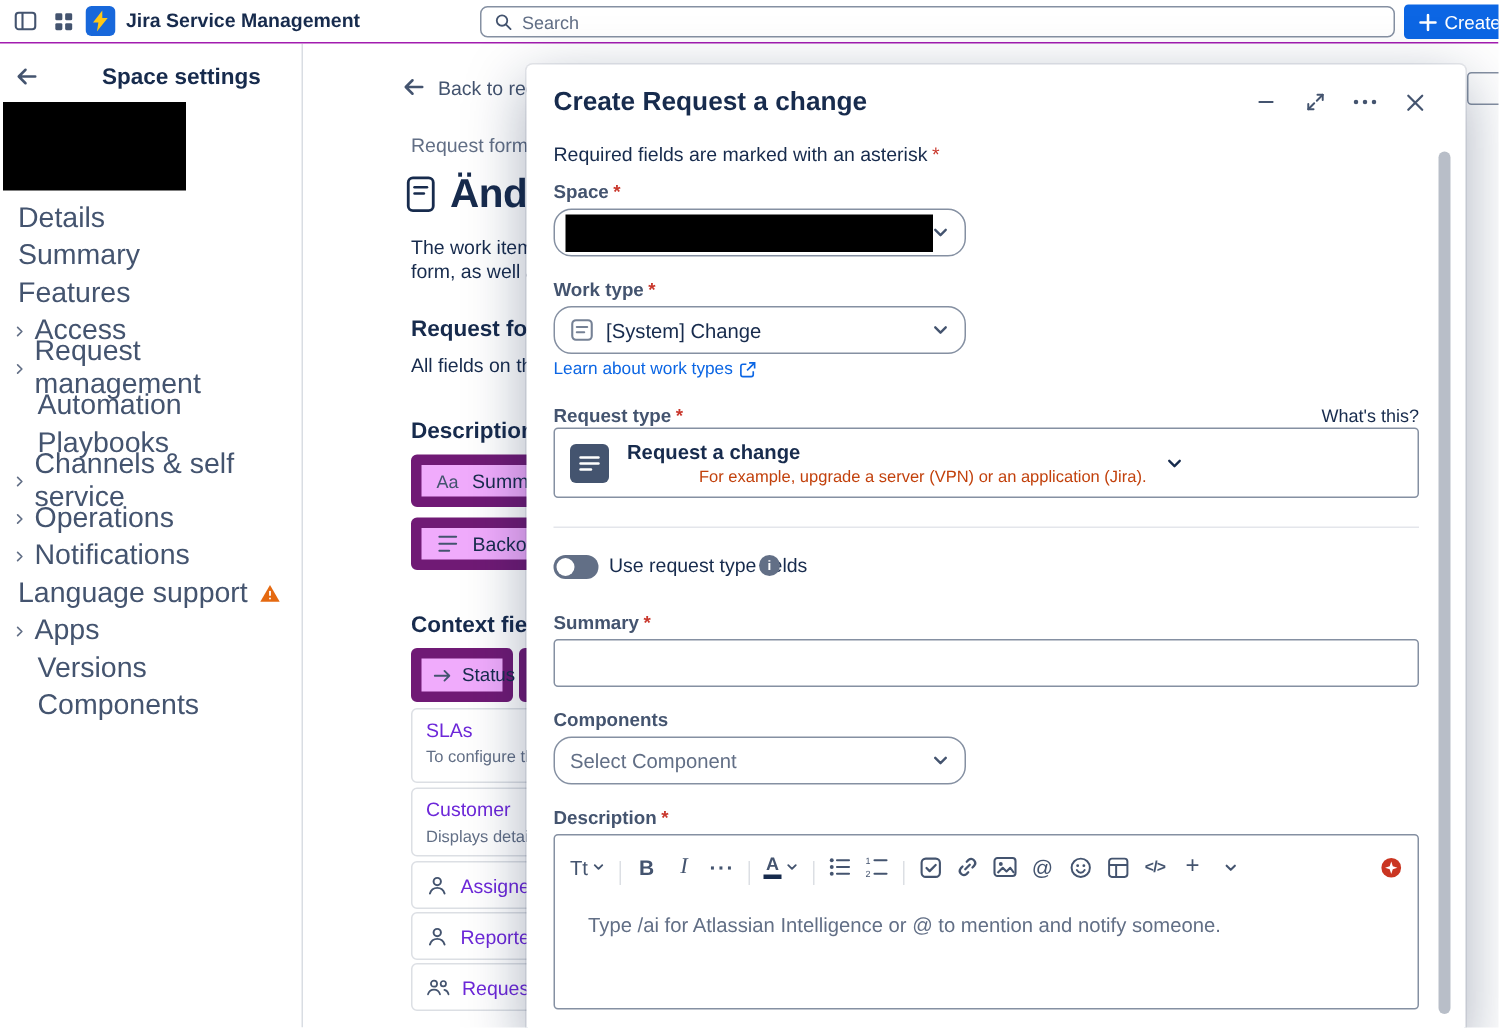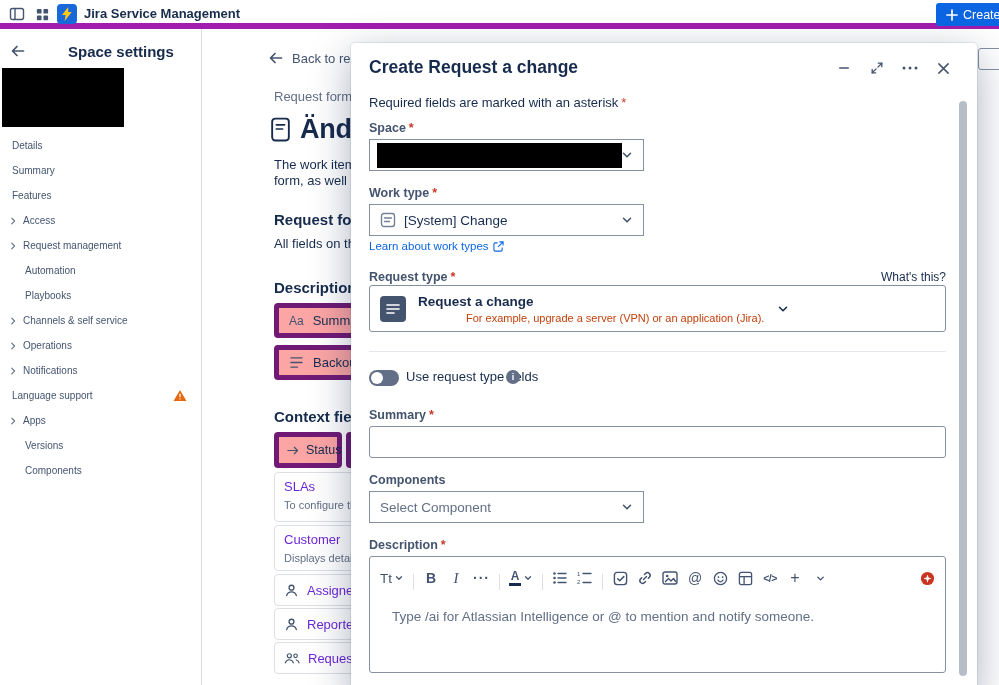--- a/index.html
+++ b/index.html
@@ -1,72 +1,72 @@
 <!DOCTYPE html>
 <html><head>
 <meta charset="utf-8">
 <style>
   * { margin:0; padding:0; box-sizing:border-box; }
   html,body { width:999px; height:685px; }
   body { font-family:"Liberation Sans",sans-serif; color:#172B4D; background:#fff; position:relative; overflow:hidden; }
   svg { display:block; }
 
   
-  .topbar { position:absolute; left:0; top:0; width:999px; height:29px; background:#fff; border-bottom:6px solid #a21caf; z-index:5;padding-left:16px; }
+  .topbar { position:absolute; left:0; top:0; width:999px; height:29px; background:#fff; border-bottom:1px solid #a21caf; z-index:5;padding-left:16px; }
   .icon-btn { position:absolute; top:3px; width:22px; height:22px; background:none; border:none; cursor:pointer; display:flex; align-items:center; justify-content:center; border-radius:4px; }
   .app-title { position:absolute; left:84px; top:0; line-height:28px; font-size:13px; font-weight:700; color:#172B4D; }
   .searchbox { position:absolute; left:320px; top:4px; width:610px; height:21px; border:1px solid #8590A2; border-radius:5px; display:flex; align-items:center; padding:0 8px; gap:6px; background:#fff; }
   .searchbox input { border:none; outline:none; flex:1; font-family:"Liberation Sans",sans-serif; font-size:12px; color:#172B4D; background:transparent; }
   .searchbox input::placeholder { color:#626F86; }
   .create-btn { position:absolute; left:936px; top:3px; height:23px; width:84px; background:#0C66E4; color:#fff; border:none; border-radius:3px; font-family:"Liberation Sans",sans-serif; font-size:12.5px; font-weight:500; display:flex; align-items:center; gap:5px; padding:0 10px; cursor:pointer; }
 
   
   .sidebar { position:absolute; left:0; top:29px; width:202px; height:656px; background:#fff; border-right:1px solid #D9DDE3; z-index:1; }
   .sb-header { position:absolute; left:8px; top:12px; display:flex; align-items:center; gap:8px; }
   .sb-back { background:none; border:none; cursor:pointer; display:flex; align-items:center; justify-content:center; width:20px; height:20px; color:#44546F; }
   .sb-title { font-size:15px; font-weight:700; color:#172B4D;margin-left:32px; }
   .sb-img { position:absolute; left:2px; top:39px; width:122px; height:59px; background:#000; }
   .nav { position:absolute; left:0; top:104px; width:201px; }
-  .nav-item { height:25px; display:flex; align-items:center; font-size:10px; color:#44546F; cursor:pointer; position:relative; padding-left:12px; }
+  .nav-item { height:25px; display:flex; align-items:center; font-size:19px; color:#44546F; cursor:pointer; position:relative; padding-left:12px; }
   .nav-item.has-chev { padding-left:8px; gap:5px; }
   .nav-item.child { padding-left:25px; }
   .nav-item .chev { display:flex; color:#626F86; }
   .warn { position:absolute; right:14px; top:6px; display:flex; }
 
   
   .bg { position:absolute; left:202px; top:29px; width:797px; height:656px; background:#fff; z-index:1; }
   .bg .t { position:absolute; white-space:nowrap; }
   .back-row { position:absolute; left:66px; top:21px; display:flex; align-items:center; gap:8px; color:#44546F; font-size:13px; cursor:pointer; }
   .eyebrow { left:72px; top:60px; font-size:13px; color:#626F86; }
   .head-row { position:absolute; left:68px; top:84px; display:flex; align-items:center; gap:9px; height:32px; }
   .head-row h1 { font-size:27px; font-weight:700; color:#172B4D; letter-spacing:-0.3px; }
   .intro { left:72px; font-size:13px; color:#172B4D; }
   .sec-h { font-size:15px; font-weight:700; color:#172B4D; left:72px; }
   .sec-t { font-size:13px; color:#172B4D; left:72px; }
-  .chip { position:absolute; left:72px; width:120px; height:35px; border:5px solid #701a75; border-radius:4px; background:#fca5a5; display:flex; align-items:center; gap:9px; padding:0 10px; font-size:13px; color:#172B4D; cursor:pointer;text-align:center; }
+  .chip { position:absolute; left:72px; width:120px; height:35px; border:7px solid #701a75; border-radius:4px; background:#f0abfc; display:flex; align-items:center; gap:9px; padding:0 10px; font-size:13px; color:#172B4D; cursor:pointer;text-align:center; }
   .chip .cicon { color:#44546F; font-size:12px; display:flex; }
   .chip.small { width:68px; height:36px; font-size:12.5px; gap:6px; padding:0 8px; }
   .fcard { position:absolute; left:72px; width:130px; border:1px solid #DCDFE4; border-radius:4px; background:#fff; padding:6px 9px; cursor:pointer; }
   .fcard.row { display:flex; align-items:center; gap:8px; height:32px; padding:0 9px; }
   .fcard-title { font-size:13px; color:#6d28d9; white-space:nowrap; }
   .fcard-sub { font-size:11px; color:#626F86; margin-top:5px; white-space:nowrap; }
   .partial-box { position:absolute; left:776px; top:19px; width:40px; height:22px; border:1px solid #8590A2; border-radius:3px; background:#fff; }
 
   
   .modal { position:absolute; left:351px; top:43px; width:626px; height:650px; background:#fff; border-radius:4px; z-index:10;
            box-shadow:0 0 0 1px rgba(9,30,66,.08), 0 12px 40px rgba(9,30,66,.35); overflow:hidden; }
   .m-title { position:absolute; left:18px; top:14px; font-size:17.5px; font-weight:700; color:#172B4D; white-space:nowrap; }
   .m-controls { position:absolute; left:480px; top:12px; display:flex; gap:7px; }
   .m-controls button { width:26px; height:26px; background:none; border:none; border-radius:3px; display:flex; align-items:center; justify-content:center; cursor:pointer; color:#44546F; }
   .scroll-thumb { position:absolute; left:608px; top:58px; width:8px; height:575px; border-radius:4px; background:rgba(68,84,111,.38); cursor:grab; }
 
   .m-note { position:absolute; left:18px; top:52px; font-size:13px; color:#172B4D; }
   .req { color:#C9372C; margin-left:3px; }
   .f-label { position:absolute; left:18px; font-size:12.5px; font-weight:600; color:#44546F; white-space:nowrap; }
-  .select { position:absolute; left:18px; width:275px; height:32px; border:1px solid #8590A2; border-radius:0; background:#fff; display:flex; align-items:center; padding:0 10px; gap:8px; cursor:pointer; font-size:13.5px; color:#172B4D; }
+  .select { position:absolute; left:18px; width:275px; height:32px; border:1px solid #8590A2; border-radius:12px; background:#fff; display:flex; align-items:center; padding:0 10px; gap:8px; cursor:pointer; font-size:13.5px; color:#172B4D; }
   .select .sel-chev { position:absolute; right:9px; color:#44546F; display:flex; }
   .redacted { position:absolute; left:7px; top:3px; width:245px; height:25px; background:#000; }
   .link { position:absolute; left:18px; display:flex; align-items:center; gap:4px; font-size:11.5px; color:#0C66E4; cursor:pointer; white-space:nowrap; }
   .whats-this { position:absolute; right:31px; top:227px; font-size:12px; color:#172B4D; cursor:pointer; white-space:nowrap; }
   .rt-select { position:absolute; left:18px; top:242px; width:577px; height:47px; border:1px solid #8590A2; border-radius:3px; display:flex; align-items:center; padding:0 10px; gap:12px; cursor:pointer; }
   .rt-icon { width:26px; height:26px; border-radius:4px; background:#44546F; display:flex; align-items:center; justify-content:center; flex:0 0 auto; }
   .rt-title { font-size:13.5px; font-weight:700; color:#172B4D; }
   .rt-desc { font-size:11px; color:#c2410c; margin-top:3px;margin-left:48px; }
   .divider { position:absolute; left:18px; top:308px; width:577px; height:1px; background:#E4E6EB; }
   .toggle { position:absolute; left:18px; top:327px; width:30px; height:16px; border-radius:9px; background:#626F86; cursor:pointer; }
@@ -111,20 +111,29 @@
         </g>
       </svg>
   </button>
   <span class="icon-btn" style="left:56px">
     <svg width="20" height="20" viewBox="0 0 20 20">
         <rect width="20" height="20" rx="4" fill="#1868DB"></rect>
         <path d="M11.2 3L5 11h3.6l-1 6 7.2-9h-3.6z" fill="#FFC716"></path>
       </svg>
   </span>
   <span class="app-title">Jira Service Management</span>
+  <div class="searchbox">
+    <span>
+      <svg width="13" height="13" viewBox="0 0 16 16">
+          <circle cx="7" cy="7" r="4.3" fill="none" stroke="#44546F" stroke-width="1.5"></circle>
+          <line x1="10.3" y1="10.3" x2="14" y2="14" stroke="#44546F" stroke-width="1.5" stroke-linecap="round"></line>
+        </svg>
+    </span>
+    <input type="text" placeholder="Search" style="">
+  </div>
   <button class="create-btn">
     <span>
       <svg width="12" height="12" viewBox="0 0 12 12">
           <path d="M6 1v10M1 6h10" stroke="#fff" stroke-width="1.7" stroke-linecap="round"></path>
         </svg>
     </span>
     <span>Create</span>
   </button>
 </header>
 

